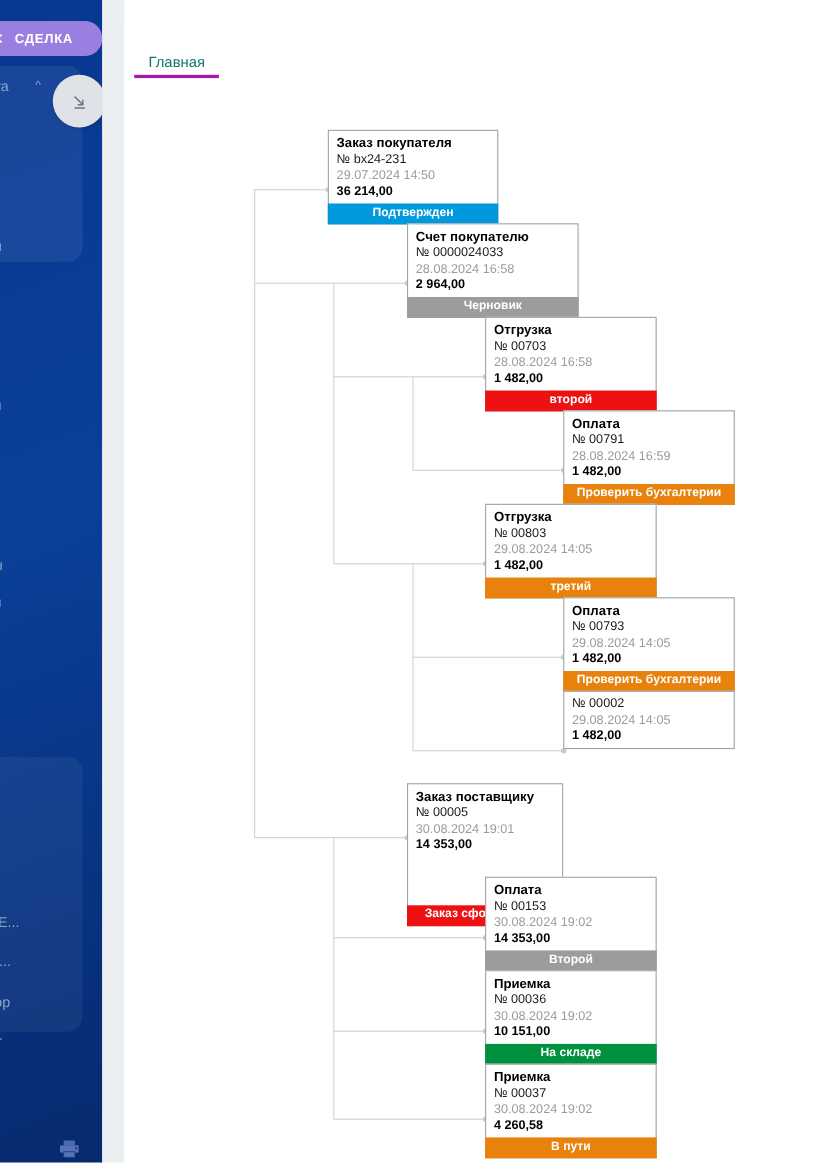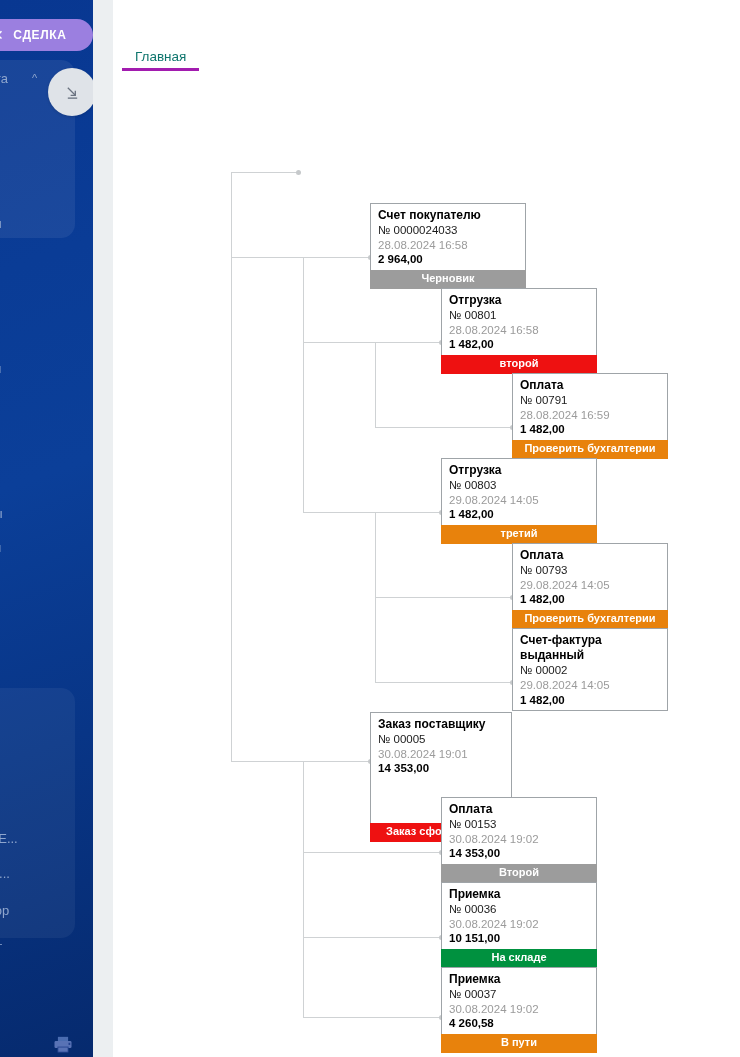--- a/index.html
+++ b/index.html
@@ -189,33 +189,42 @@
       <div class="dot" style="left: 397px; top: 581px;"></div>
       <div class="conn h" style="left: 262px; top: 668px; width: 138px;"></div>
       <div class="dot" style="left: 397px; top: 666px;"></div>
       <div class="conn v" style="left: 190px; top: 747px; height: 256px;"></div>
       <div class="conn h" style="left: 190px; top: 838px; width: 139px;"></div>
       <div class="dot" style="left: 326px; top: 836px;"></div>
       <div class="conn h" style="left: 190px; top: 923px; width: 139px;"></div>
       <div class="dot" style="left: 326px; top: 921px;"></div>
       <div class="conn h" style="left: 190px; top: 1003px; width: 139px;"></div>
       <div class="dot" style="left: 326px; top: 1001px;"></div>
+      <div class="card" style="left: 185px; top: 104px; width: 155px;">
+        <div class="body">
+          <div class="ttl">Заказ покупателя</div>
+          <div class="num">№ bx24-231</div>
+          <div class="date">29.07.2024 14:50</div>
+          <div class="amt">36 214,00</div>
+        </div>
+        <div class="status" style="background: rgb(0, 153, 221);">Подтвержден</div>
+      </div>
       <div class="card" style="left: 257px; top: 189px; width: 156px;">
         <div class="body">
           <div class="ttl">Счет покупателю</div>
           <div class="num">№ 0000024033</div>
           <div class="date">28.08.2024 16:58</div>
           <div class="amt">2 964,00</div>
         </div>
         <div class="status" style="background: rgb(156, 156, 156); text-align: center;">Черновик</div>
       </div>
       <div class="card" style="left: 328px; top: 274px; width: 156px;">
         <div class="body">
           <div class="ttl">Отгрузка</div>
-          <div class="num">№ 00801</div>
+          <div class="num">№ 00703</div>
           <div class="date">28.08.2024 16:58</div>
           <div class="amt">1 482,00</div>
         </div>
         <div class="status" style="background: rgb(238, 17, 17);">второй</div>
       </div>
       <div class="card" style="left: 399px; top: 359px; width: 156px;">
         <div class="body">
           <div class="ttl">Оплата</div>
           <div class="num">№ 00791</div>
           <div class="date">28.08.2024 16:59</div>
@@ -236,21 +245,20 @@
         <div class="body">
           <div class="ttl">Оплата</div>
           <div class="num">№ 00793</div>
           <div class="date">29.08.2024 14:05</div>
           <div class="amt">1 482,00</div>
         </div>
         <div class="status" style="background: rgb(232, 130, 12);">Проверить бухгалтерии</div>
       </div>
       <div class="card" style="left: 399px; top: 614px; width: 156px;">
         <div class="body">
-          <div class="ttl">Счет-фактура<br>выданный</div>
           <div class="num">№ 00002</div>
           <div class="date">29.08.2024 14:05</div>
           <div class="amt">1 482,00</div>
         </div>
       </div>
       <div class="card" style="left: 257px; top: 698px; width: 142px;">
         <div class="body">
           <div class="ttl">Заказ поставщику</div>
           <div class="num">№ 00005</div>
           <div class="date">30.08.2024 19:01</div>

